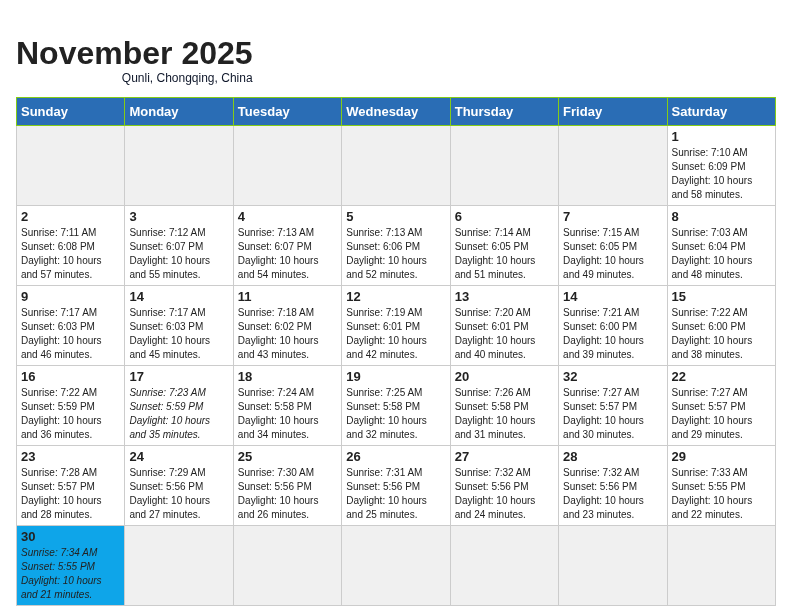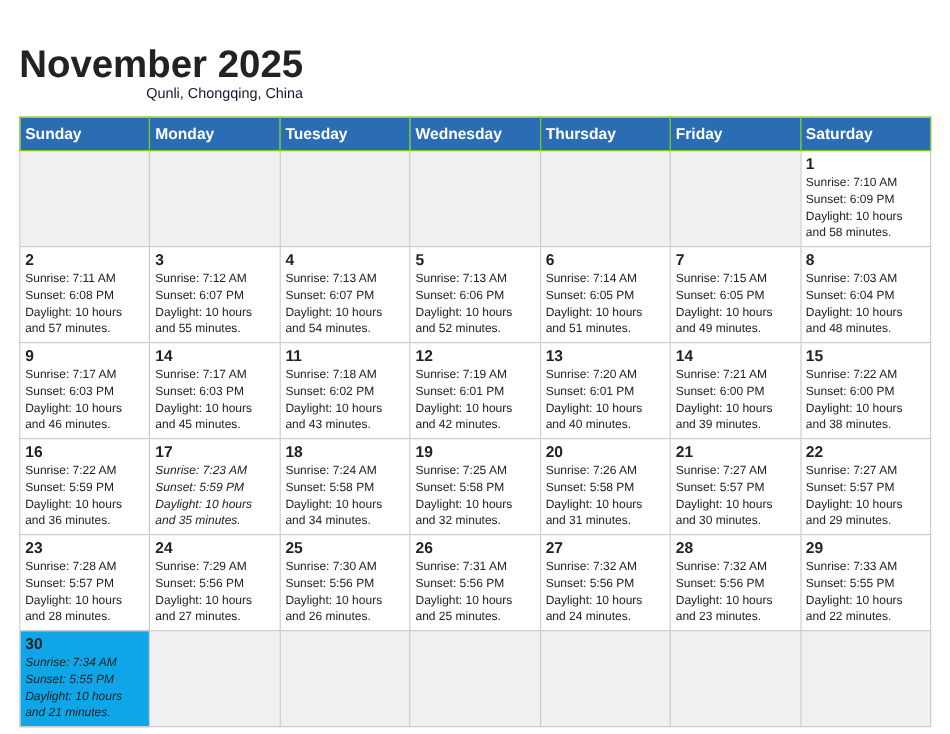--- a/index.html
+++ b/index.html
@@ -236,21 +236,21 @@
 Sunset: 5:58 PM
 Daylight: 10 hours and 32 minutes.</div>
         </td>
         <td>
           <span class="day-number">20</span>
           <div class="day-info" style="white-space: pre-line;">Sunrise: 7:26 AM
 Sunset: 5:58 PM
 Daylight: 10 hours and 31 minutes.</div>
         </td>
         <td>
-          <span class="day-number">21</span>
+          <span class="day-number">32</span>
           <div class="day-info" style="white-space: pre-line;">Sunrise: 7:27 AM
 Sunset: 5:57 PM
 Daylight: 10 hours and 30 minutes.</div>
         </td>
         <td>
           <span class="day-number">22</span>
           <div class="day-info" style="white-space: pre-line;">Sunrise: 7:27 AM
 Sunset: 5:57 PM
 Daylight: 10 hours and 29 minutes.</div>
         </td>

